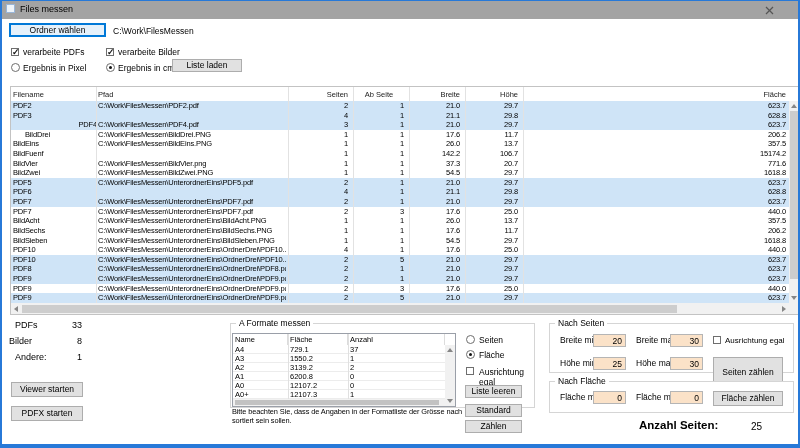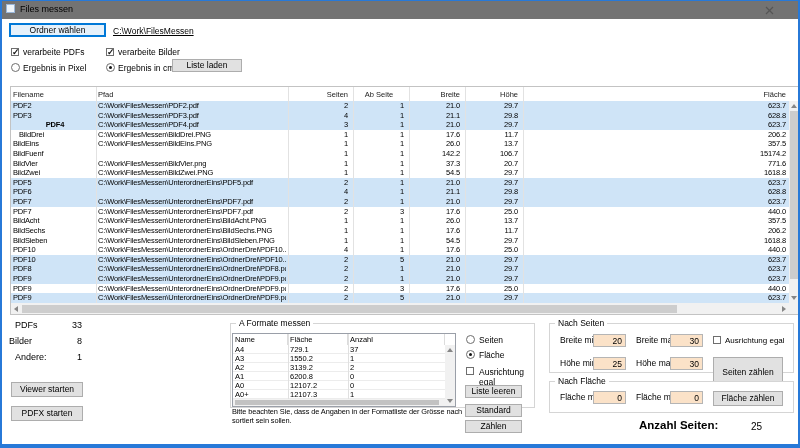--- a/index.html
+++ b/index.html
@@ -2,31 +2,31 @@
 <html style="--accent: #0078d7; --window-border: #2779d8; --row-highlight: #cfe4f7; --input-bg: #fbe2c8; --button-bg: #e1e1e1;"><head>
 <meta charset="utf-8">
 <style>
   html,body{margin:0;padding:0;background:#cfcfcf;}
   *{box-sizing:border-box;}
   .window{position:relative;width:800px;height:448px;background:#fff;
     border:2px solid var(--window-border);border-top-width:1px;border-bottom-width:4px;
     font-family:"Liberation Sans",sans-serif;color:#000;overflow:hidden;}
 
   
-  .titlebar{position:absolute;left:0;top:0;right:0;height:18px;background:#737373;}
+  .titlebar{position:absolute;left:0;top:0;right:0;height:18px;background:#a3a3a3;}
   .app-icon{position:absolute;left:4px;top:3px;width:9px;height:9px;border:1px solid #9ab6d8;background:#eef4fa;}
   .window-title{position:absolute;left:18px;top:3px;font-size:9px;line-height:11px;}
   .close-btn{position:absolute;left:760px;top:3px;width:14px;height:12px;display:flex;align-items:center;justify-content:center;}
 
   
   .btn{position:absolute;background:var(--button-bg);border:1px solid #adadad;
     font-size:8.5px;display:flex;align-items:center;justify-content:center;line-height:1;cursor:default;}
   .btn-folder{left:7px;top:22px;width:97px;height:14px;background:#e5f1fb;
     border:1px solid var(--accent);box-shadow:inset 0 0 0 1px var(--accent);}
-  .path-label{position:absolute;left:111px;top:25px;font-size:8.5px;text-decoration:underline;}
+  .path-label{position:absolute;left:111px;top:25px;font-size:8.5px;}
   .lbl{position:absolute;font-size:8.5px;line-height:10px;}
   .cb{position:absolute;width:8px;height:8px;border:1px solid #6e6e6e;background:#fff;}
   .cb.on::after{content:"\2713";position:absolute;left:0px;top:-2px;font-size:9px;font-weight:bold;color:#111;}
   .rb{position:absolute;width:9px;height:9px;border:1px solid #6e6e6e;border-radius:50%;background:#fff;}
   .rb.on::after{content:"";position:absolute;left:2px;top:2px;width:3px;height:3px;border-radius:50%;background:#111;}
 
   
   .ftable{position:absolute;left:8px;top:85px;width:790px;height:229px;border:1px solid #c3c3c3;background:#fff;}
   .hc{position:absolute;top:0;height:14px;line-height:16px;font-size:7.5px;color:#1a1a1a;white-space:nowrap;overflow:hidden;}
   .hc0{left:2px;width:82px}.hc1{left:87px;width:188px}
@@ -127,38 +127,37 @@
           <span class="fcell" style="left: 2px; width: 82px; text-align: left;">PDF2</span>
           <span class="fcell" style="left: 87px; width: 188px; text-align: left;">C:\Work\FilesMessen\PDF2.pdf</span>
           <span class="fcell" style="left: 278px; width: 59px; text-align: right;">2</span>
           <span class="fcell" style="left: 343px; width: 50px; text-align: right;">1</span>
           <span class="fcell" style="left: 399px; width: 50px; text-align: right;">21.0</span>
           <span class="fcell" style="left: 455px; width: 52px; text-align: right;">29.7</span>
           <span class="fcell" style="left: 513px; width: 262px; text-align: right;">623.7</span>
         </div>
         <div class="frow hl">
           <span class="fcell" style="left: 2px; width: 82px; text-align: left;">PDF3</span>
-          <span class="fcell" style="left: 87px; width: 188px; text-align: left;">C:\Work\FilesMessen\PDF3.pdf</span>
           <span class="fcell" style="left: 278px; width: 59px; text-align: right;">4</span>
           <span class="fcell" style="left: 343px; width: 50px; text-align: right;">1</span>
           <span class="fcell" style="left: 399px; width: 50px; text-align: right;">21.1</span>
           <span class="fcell" style="left: 455px; width: 52px; text-align: right;">29.8</span>
           <span class="fcell" style="left: 513px; width: 262px; text-align: right;">628.8</span>
         </div>
         <div class="frow hl">
-          <span class="fcell" style="left: 2px; width: 84px; text-align: center; font-weight: bold;">PDF4</span>
+          <span class="fcell" style="left: 2px; width: 84px; text-align: right;">PDF4</span>
           <span class="fcell" style="left: 87px; width: 188px; text-align: left;">C:\Work\FilesMessen\PDF4.pdf</span>
           <span class="fcell" style="left: 278px; width: 59px; text-align: right;">3</span>
           <span class="fcell" style="left: 343px; width: 50px; text-align: right;">1</span>
           <span class="fcell" style="left: 399px; width: 50px; text-align: right;">21.0</span>
           <span class="fcell" style="left: 455px; width: 52px; text-align: right;">29.7</span>
           <span class="fcell" style="left: 513px; width: 262px; text-align: right;">623.7</span>
         </div>
         <div class="frow">
-          <span class="fcell" style="left: 8px; width: 82px; text-align: left;">BildDrei</span>
+          <span class="fcell" style="left: 14px; width: 82px; text-align: left;">BildDrei</span>
           <span class="fcell" style="left: 87px; width: 188px; text-align: left;">C:\Work\FilesMessen\BildDrei.PNG</span>
           <span class="fcell" style="left: 278px; width: 59px; text-align: right;">1</span>
           <span class="fcell" style="left: 343px; width: 50px; text-align: right;">1</span>
           <span class="fcell" style="left: 399px; width: 50px; text-align: right;">17.6</span>
           <span class="fcell" style="left: 455px; width: 52px; text-align: right;">11.7</span>
           <span class="fcell" style="left: 513px; width: 262px; text-align: right;">206.2</span>
         </div>
         <div class="frow">
           <span class="fcell" style="left: 2px; width: 82px; text-align: left;">BildEins</span>
           <span class="fcell" style="left: 87px; width: 188px; text-align: left;">C:\Work\FilesMessen\BildEins.PNG</span>

